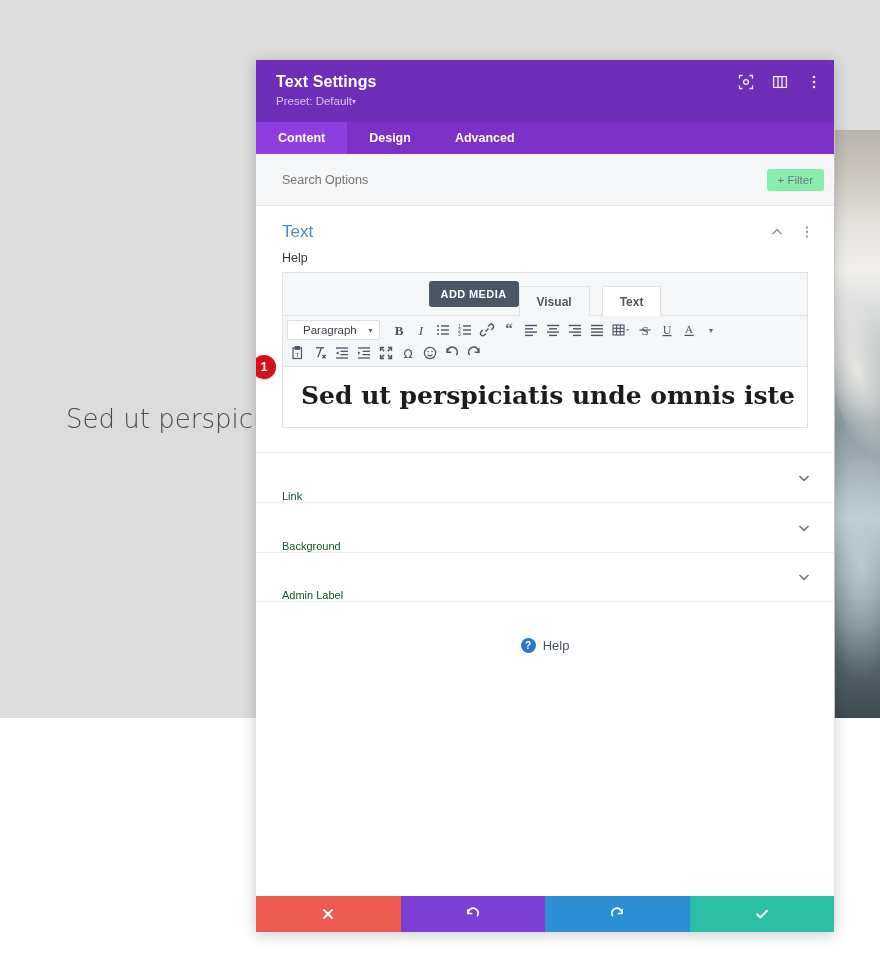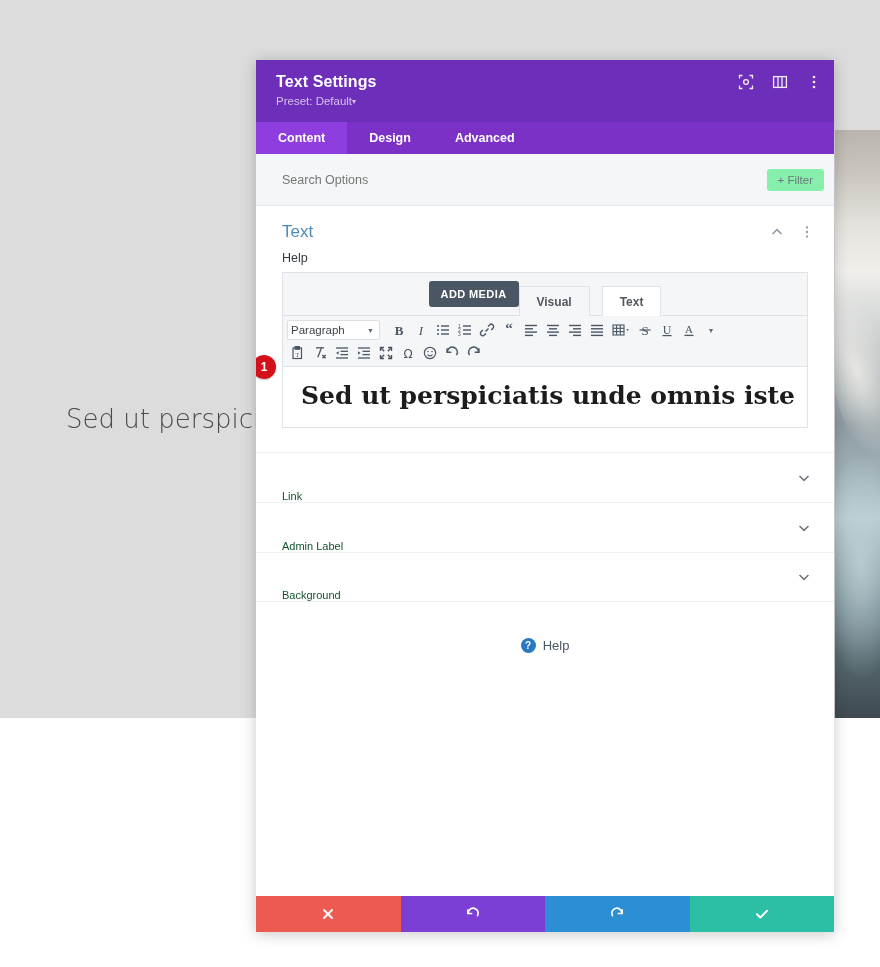--- a/index.html
+++ b/index.html
@@ -145,21 +145,21 @@
   .wp-row { display: flex; align-items: center; flex-wrap: nowrap; }
   .tbtn {
     display: flex; align-items: center; justify-content: center;
     height: 22px; min-width: 22px; padding: 0 3px;
     color: #4a5663; cursor: pointer; font-size: 13px;
   }
   .tbtn svg { display: block; }
   .para-select {
     display: flex; align-items: center; justify-content: space-between;
     width: 93px; height: 20px; background: #fff; border: 1px solid #dcdfe3;
-    font-size: 11.5px; color: #3c434a; padding: 0 5px 0 3px; margin-right: 8px;
+    font-size: 11.5px; color: #3c434a; padding: 0 5px 0 15px; margin-right: 8px;
     border-radius: 2px; cursor: pointer;
   }
   .mini-caret { font-size: 7px; color: #5f6b76; }
 
   .wp-content {
     min-height: 56px; padding: 14px 18px 16px 18px; background: #fff;
     position: relative;
   }
   .wp-content-text {
     font-family: "DejaVu Serif", "Liberation Serif", serif;
@@ -496,35 +496,35 @@
       <div class="sec-list">
         <div class="sec">
           <span class="sec-label">Link</span>
           <span>
             <svg width="16" height="16" viewBox="0 0 16 16" fill="none" stroke="#6d757d" stroke-width="1.5">
                 <path d="M3.5 6L8 10.4L12.5 6"></path>
               </svg>
           </span>
         </div>
         <div class="sec">
+          <span class="sec-label">Background</span>
+          <span>
+            <svg width="16" height="16" viewBox="0 0 16 16" fill="none" stroke="#6d757d" stroke-width="1.5">
+                <path d="M3.5 6L8 10.4L12.5 6"></path>
+              </svg>
+          </span>
+        </div>
+        <div class="sec">
           <span class="sec-label">Admin Label</span>
           <span>
             <svg width="16" height="16" viewBox="0 0 16 16" fill="none" stroke="#6d757d" stroke-width="1.5">
                 <path d="M3.5 6L8 10.4L12.5 6"></path>
               </svg>
           </span>
         </div>
-        <div class="sec">
-          <span class="sec-label">Background</span>
-          <span>
-            <svg width="16" height="16" viewBox="0 0 16 16" fill="none" stroke="#6d757d" stroke-width="1.5">
-                <path d="M3.5 6L8 10.4L12.5 6"></path>
-              </svg>
-          </span>
-        </div>
       </div>
 
       <div class="help-wrap">
         <span class="help-icon">?</span>
         <span class="help-text">Help</span>
       </div>
 
     </div>
 
     <div class="m-footer">

